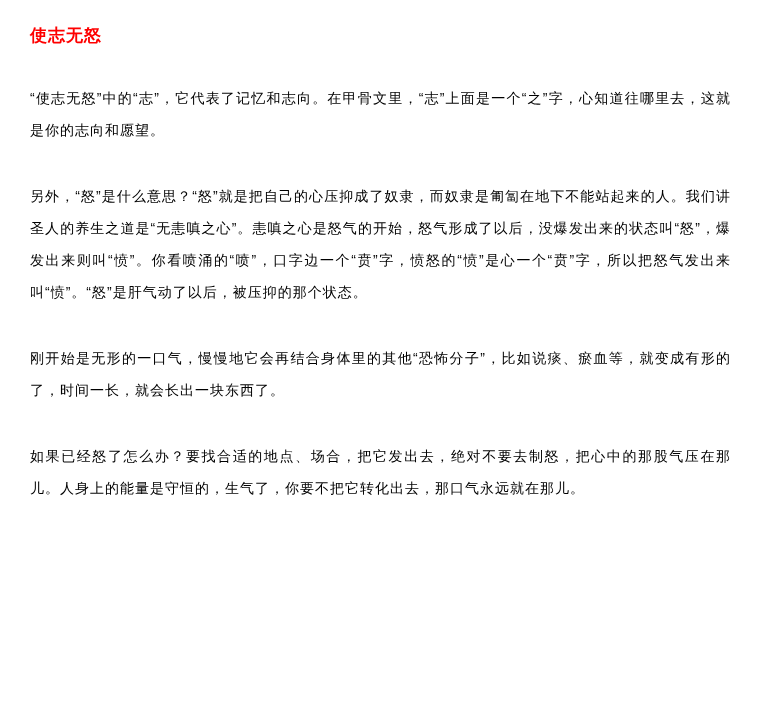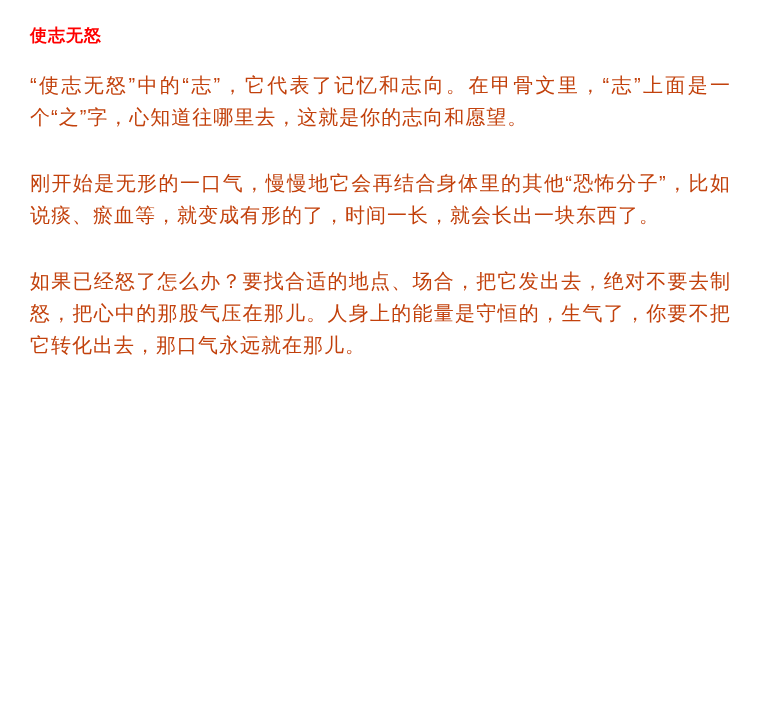--- a/index.html
+++ b/index.html
@@ -16,39 +16,40 @@
   .article {
     padding: 26px 30px 0 30px;
     box-sizing: border-box;
     width: 761px;
   }
   .article-title {
     color: #fe0000;
     font-size: 17px;
     font-weight: bold;
     line-height: 20px;
-    margin: 0 0 23px 0;
+    margin: 0 0 36px 0;
     letter-spacing: 1px;
   }
   .para {
-    color: #c2410c;
-    font-size: 20px;
+    color: #000000;
+    font-size: 14px;
     line-height: 32px;
     letter-spacing: 1px;
     margin: 0 0 34px 0;
     text-align: justify;
     word-break: break-all;
   }
 </style>
 </head>
 <body>
 
 <div class="article">
   <h1 class="article-title">使志无怒</h1>
 
   <p class="para">“使志无怒”中的“志”，它代表了记忆和志向。在甲骨文里，“志”上面是一个“之”字，心知道往哪里去，这就是你的志向和愿望。</p>
 
+  <p class="para">另外，“怒”是什么意思？“怒”就是把自己的心压抑成了奴隶，而奴隶是匍匐在地下不能站起来的人。我们讲圣人的养生之道是“无恚嗔之心”。恚嗔之心是怒气的开始，怒气形成了以后，没爆发出来的状态叫“怒”，爆发出来则叫“愤”。你看喷涌的“喷”，口字边一个“贲”字，愤怒的“愤”是心一个“贲”字，所以把怒气发出来叫“愤”。“怒”是肝气动了以后，被压抑的那个状态。</p>
 
 
   <p class="para">刚开始是无形的一口气，慢慢地它会再结合身体里的其他“恐怖分子”，比如说痰、瘀血等，就变成有形的了，时间一长，就会长出一块东西了。</p>
 
   <p class="para">如果已经怒了怎么办？要找合适的地点、场合，把它发出去，绝对不要去制怒，把心中的那股气压在那儿。人身上的能量是守恒的，生气了，你要不把它转化出去，那口气永远就在那儿。</p>
 </div>
 
 </body></html>

